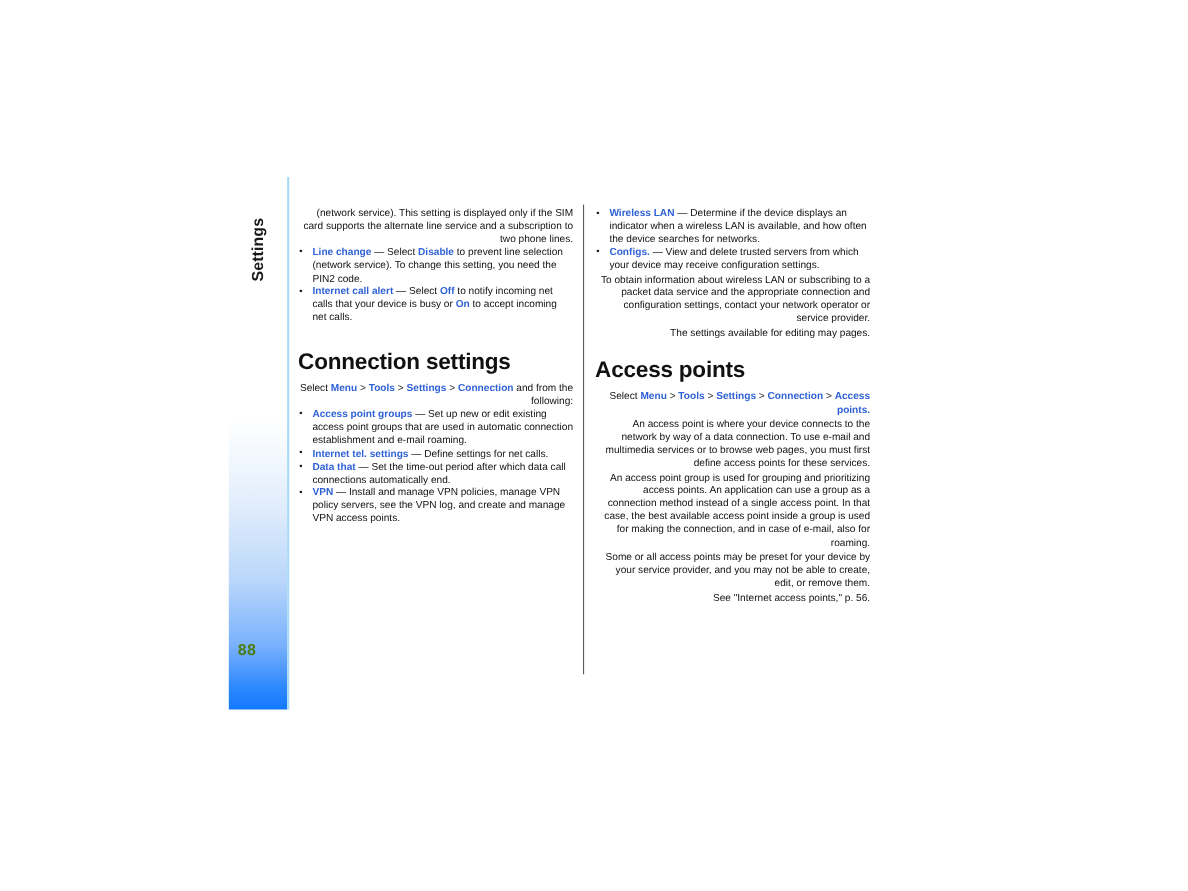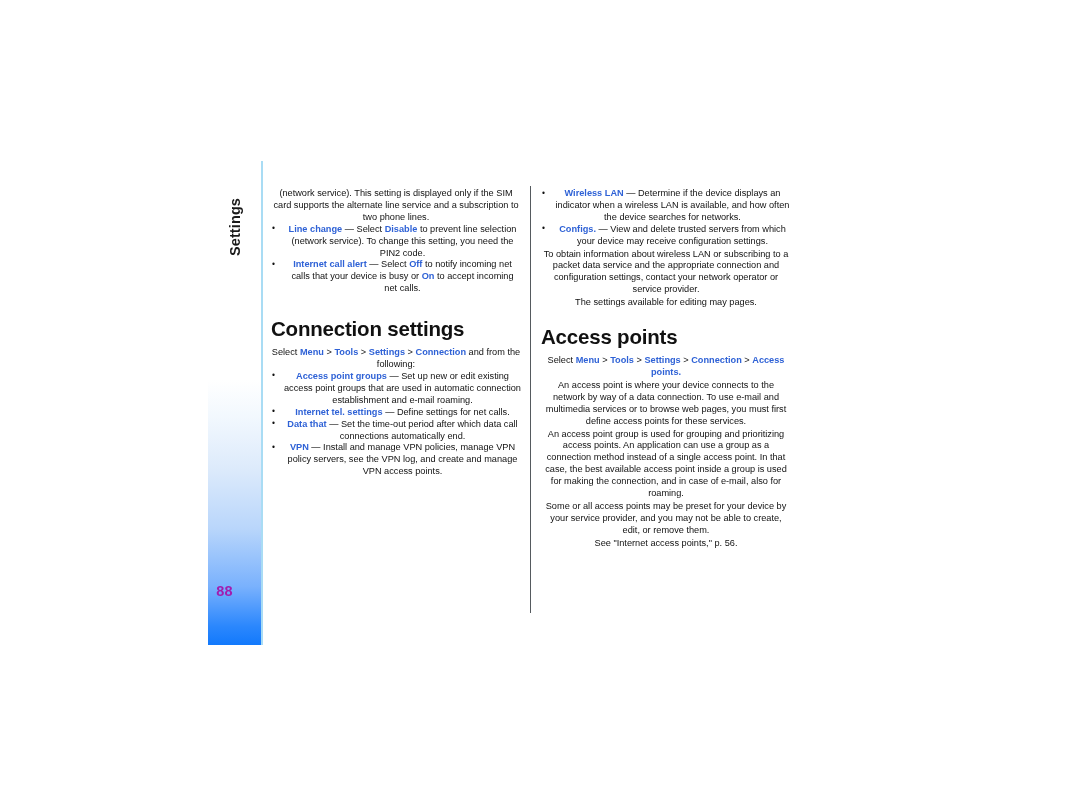--- a/index.html
+++ b/index.html
@@ -41,21 +41,21 @@
                 #1279fc 100%);
   }
   .page-number {
     position: absolute;
     left: 208px;
     top: 583px;
     width: 33px;
     text-align: center;
     font-size: 14.5px;
     font-weight: bold;
-    color: #a21caf;
+    color: #4d7c0f;
     letter-spacing: 0.3px;
   }
   .chapter-label {
     position: absolute;
     left: 215px;
     top: 192px;
     width: 40px;
     height: 70px;
     font-size: 14.5px;
     font-weight: bold;
@@ -94,35 +94,34 @@
     width: 250px;
     font-size: 9.2px;
     line-height: 11.9px;
     color: #111111;
   }
   .col-left  { left: 271px; }
   .col-right { left: 541px; }
 
   p.para {
     margin: 0 0 0 0;
-    text-align: center;
+    text-align: right;
   }
   p.gap-sm   { margin-top: 1px; }
 
   
   ul.blist {
     list-style: none;
     margin: 0;
     padding: 0;
   }
   ul.blist > li {
     position: relative;
     padding-left: 13px;
     margin: 0;
-    text-align: center;
   }
   ul.blist > li::before {
     content: "\2022";
     position: absolute;
     left: 1px;
     top: -0.5px;
     font-size: 8.5px;
     color: #111111;
   }
 

